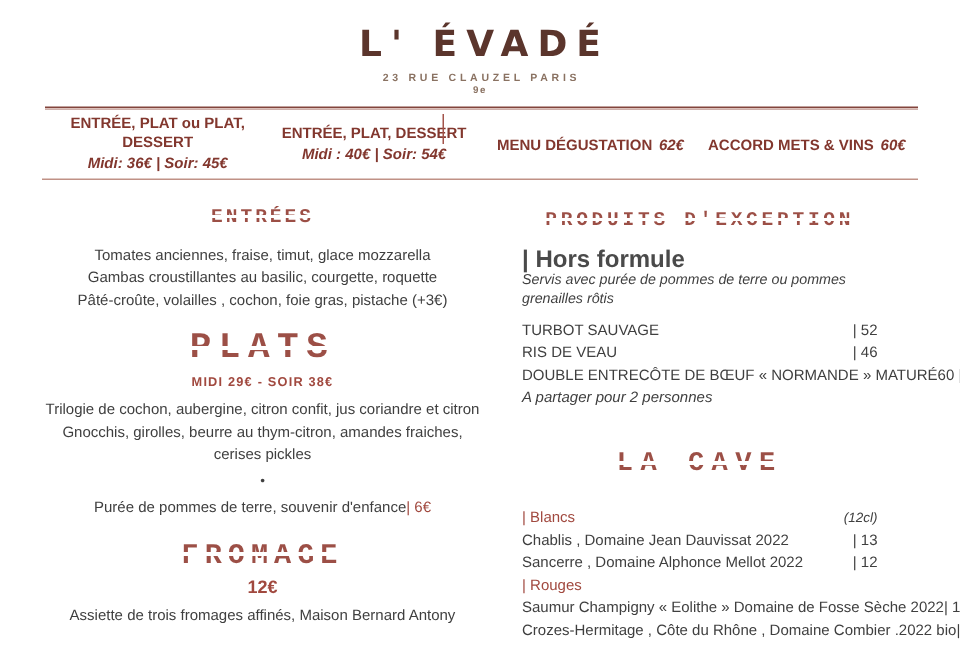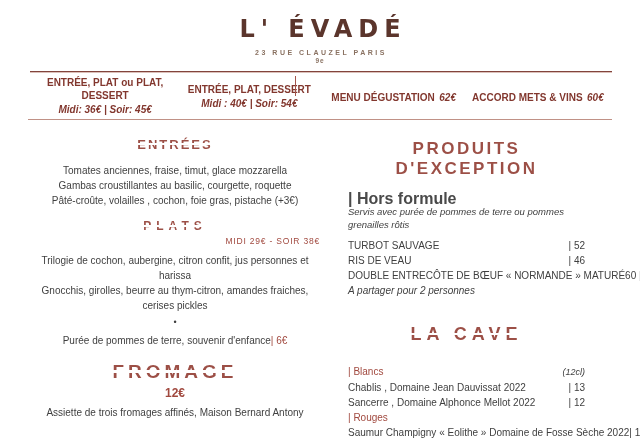--- a/index.html
+++ b/index.html
@@ -36,42 +36,42 @@
   .f-price { font-style: italic; text-align: right; }
   .v-divider { position: absolute; left: 295px; top: 76px; width: 1px; height: 20px; background: #a3544b; }
 
   
   .main { display: flex; align-items: flex-start; }
   .col-left  { margin-left: 30px; width: 290px; text-align: center; }
   .col-right { margin-left: 28px; width: 237px; }
 
   
   .display {
-    font-family: Liberation Sans, sans-serif;
+    font-family: Liberation Mono, monospace;
     font-weight: 700;
     color: #9c4f46;
     text-align: center;
     margin: 0;
   }
   @supports (-webkit-background-clip: text) {
     .display {
       background-image: linear-gradient(to bottom, #9c4f46 0%, #9c4f46 42%, #ffffff 42%, #ffffff 54%, #9c4f46 54%, #9c4f46 100%);
       -webkit-background-clip: text;
       -webkit-text-fill-color: transparent;
     }
   }
   .h-entrees  { font-size: 13px; letter-spacing: 2px;  margin-top: 17px; }
-  .h-plats    { font-size: 12px; letter-spacing: 5px;  margin-top: 11px; }
+  .h-plats    { font-size: 24px; letter-spacing: 5px;  margin-top: 11px; }
   .h-fromage  { font-size: 19px; letter-spacing: 4px;  margin-top: 13px; }
-  .h-produits { font-size: 17px; letter-spacing: 2.5px; margin-top: 19px; }
+  .h-produits { font-size: 13px; letter-spacing: 2.5px; margin-top: 19px; }
   .h-cave     { font-size: 18px; letter-spacing: 5px;  margin-top: 26px; }
 
   .items { margin-top: 11px; }
   .item  { font-size: 10px; line-height: 15px; }
-  .sub-pricing { margin-top: 3px; font-size: 8.5px; font-weight: 400; letter-spacing: 0.8px; color: #a1493f; text-align: right; }
+  .sub-pricing { margin-top: 3px; font-size: 8.5px; font-weight: 700; letter-spacing: 0.8px; color: #a1493f; }
   .items-plats { margin-top: 7px; }
   .bullet { margin-top: 5px; font-size: 9px; line-height: 9px; color: #3f3f3f; }
   .supplement { margin-top: 6px; font-size: 10px; line-height: 15px; }
   .sup-price { color: #a1493f; }
   .price-line { margin-top: 3px; font-size: 12px; font-weight: 700; color: #a1493f; }
   .item-single { margin-top: 5px; }
 
   
   .tag { margin-top: 13px; font-size: 16px; font-weight: 700; line-height: 13px; color: #4a4a4a; }
   .note { font-size: 9.5px; font-style: italic; line-height: 13px; }
@@ -125,21 +125,21 @@
       <h2 class="display h-entrees">ENTRÉES</h2>
       <div class="items">
         <div class="item">Tomates anciennes, fraise, timut, glace mozzarella</div>
         <div class="item">Gambas croustillantes au basilic, courgette, roquette</div>
         <div class="item">Pâté-croûte, volailles , cochon, foie gras, pistache (+3€)</div>
       </div>
 
       <h2 class="display h-plats">PLATS</h2>
       <div class="sub-pricing">MIDI 29€ - SOIR 38€</div>
       <div class="items items-plats">
-        <div class="item">Trilogie de cochon, aubergine, citron confit, jus personnes et harissa</div>
+        <div class="item">Trilogie de cochon, aubergine, citron confit, jus coriandre et citron</div>
         <div class="item">Gnocchis, girolles, beurre au thym-citron, amandes fraiches, cerises pickles</div>
       </div>
       <div class="bullet">•</div>
       <div class="supplement">
         <span>Purée de pommes de terre, souvenir d'enfance</span><span class="sup-price">| 6€</span>
       </div>
 
       <h2 class="display h-fromage">FROMAGE</h2>
       <div class="price-line">12€</div>
       <div class="item item-single">Assiette de trois fromages affinés, Maison Bernard Antony</div>

